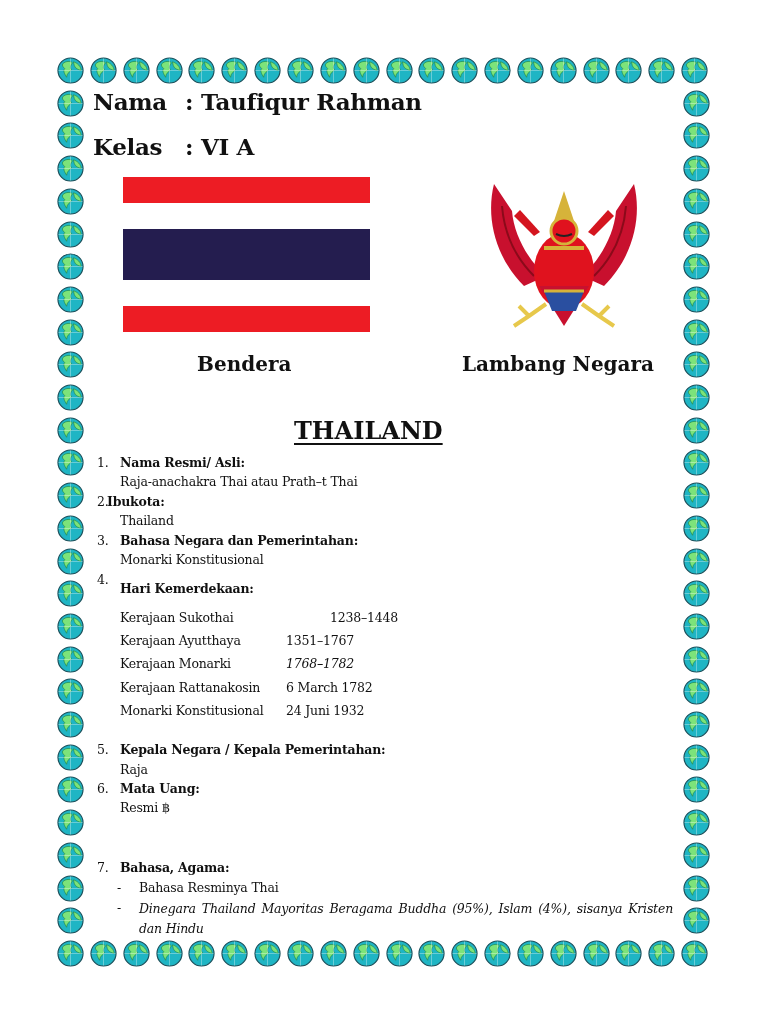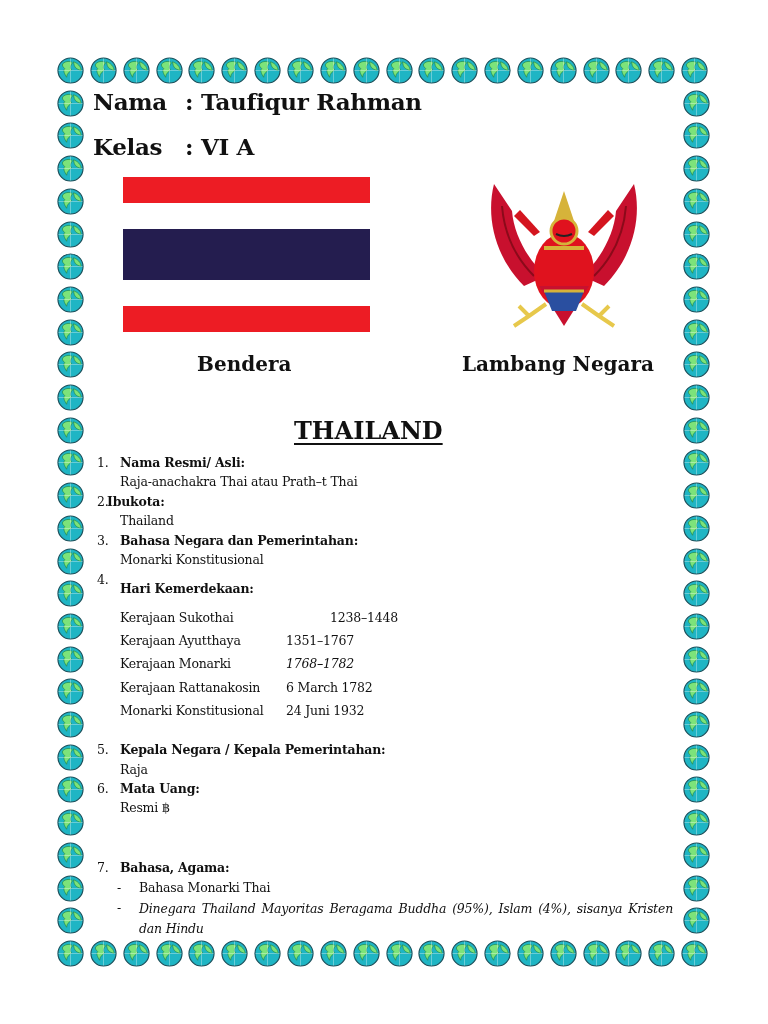--- a/index.html
+++ b/index.html
@@ -647,16 +647,16 @@
   <div class="abs txt" style="left:120px;top:762px;">Raja</div>
 
   <div class="abs txt num" style="top:781px;">6.</div>
   <div class="abs txt b" style="left:120px;top:781px;">Mata Uang:</div>
   <div class="abs txt" style="left:120px;top:800px;">Resmi ฿</div>
 
   <div class="abs txt num" style="top:860px;">7.</div>
   <div class="abs txt b" style="left:120px;top:860px;">Bahasa, Agama:</div>
 
   <div class="abs txt" style="left:117px;top:880px;">-</div>
-  <div class="abs txt" style="left:139px;top:880px;">Bahasa Monarki Thai</div>
+  <div class="abs txt" style="left:139px;top:880px;">Bahasa Resminya Thai</div>
   <div class="abs txt" style="left:117px;top:900px;">-</div>
   <div class="txt just" style="top:899px;font-style:italic;">Dinegara Thailand Mayoritas Beragama Buddha (95%), Islam (4%), sisanya Kristen dan Hindu</div>
 </div>
 
 </body></html>

